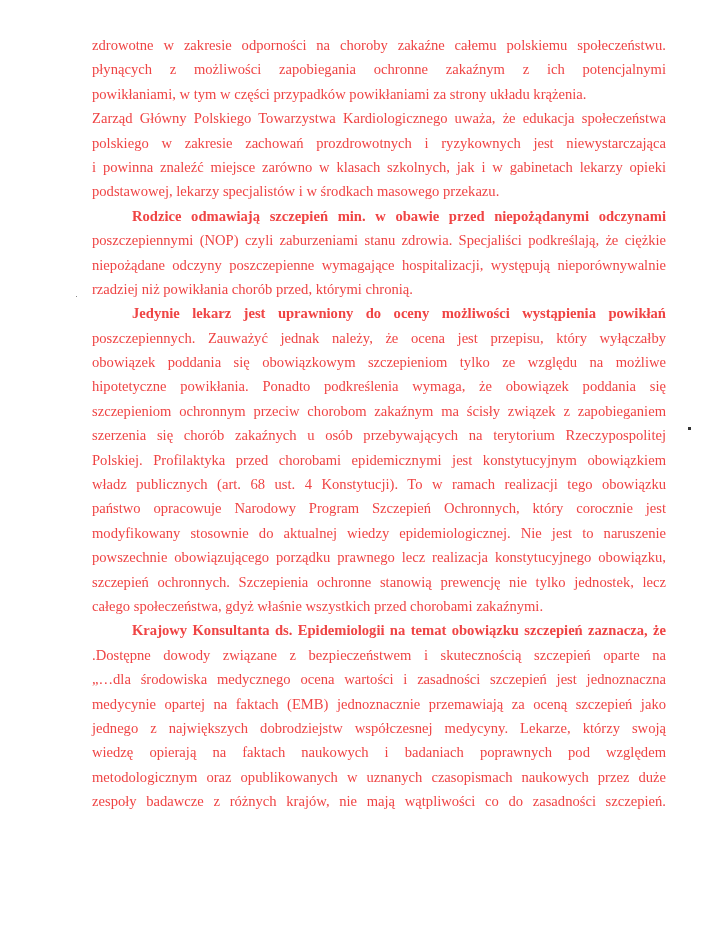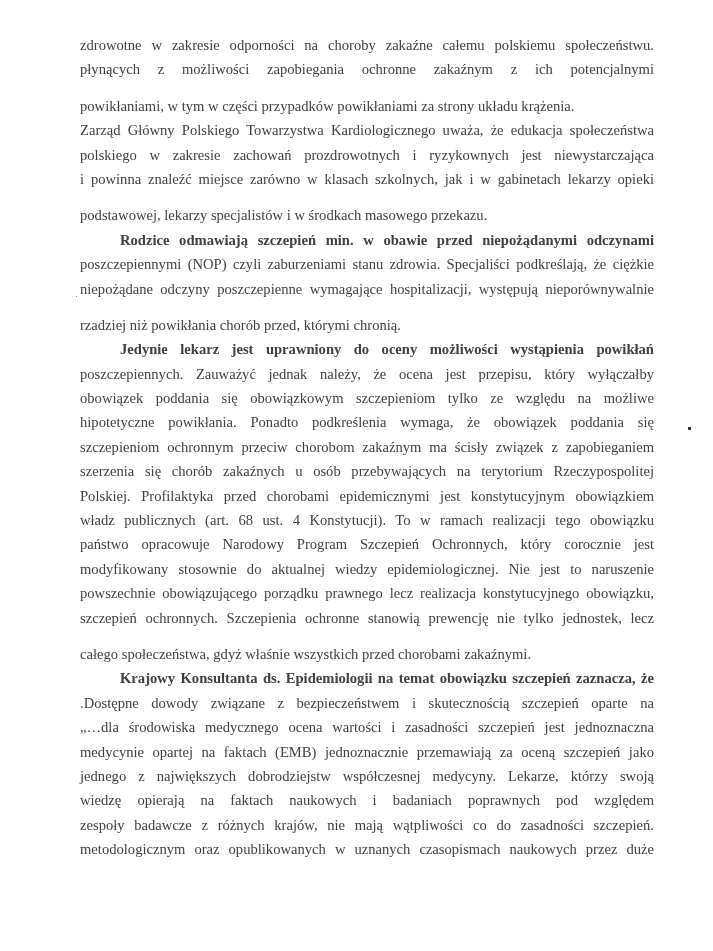--- a/index.html
+++ b/index.html
@@ -1,23 +1,23 @@
 <!DOCTYPE html>
 <html><head>
 <meta charset="utf-8">
 <style>
   html, body { margin: 0; padding: 0; background: #ffffff; }
   body { width: 713px; height: 951px; position: relative; overflow: hidden; }
   .page {
-    position: absolute; left: 80px; top: 33px; width: 574px;
+    position: absolute; left: 92px; top: 33px; width: 574px;
     font-family: "Liberation Serif", serif;
-    font-size: 14.6px; line-height: 24.4px; color: #404040;
+    font-size: 14.6px; line-height: 24.4px; color: #ef4444;
   }
   .line { display: block; white-space: nowrap; text-align: justify; text-align-last: justify; height: 24.4px; }
-  .line.last { text-align-last: left; margin-top: 12px; }
+  .line.last { text-align-last: left; }
   .indent { padding-left: 40px; font-weight: bold; }
   .speck { position: absolute; background: #333; }
 </style>
 </head>
 <body>
 
 <div class="page" id="page">
     <span class="line">zdrowotne w zakresie odporności na choroby zakaźne całemu polskiemu społeczeństwu.</span>
     <span class="line">płynących z możliwości zapobiegania ochronne zakaźnym z ich potencjalnymi</span>
     <span class="line last">powikłaniami, w tym  w części przypadków powikłaniami za strony układu krążenia.</span>
@@ -41,17 +41,17 @@
     <span class="line">modyfikowany stosownie do aktualnej wiedzy epidemiologicznej. Nie jest to naruszenie</span>
     <span class="line">powszechnie obowiązującego porządku prawnego lecz realizacja konstytucyjnego obowiązku,</span>
     <span class="line">szczepień ochronnych. Szczepienia ochronne stanowią prewencję nie tylko jednostek, lecz</span>
     <span class="line last">całego społeczeństwa, gdyż właśnie wszystkich przed chorobami zakaźnymi.</span>
     <span class="line indent">Krajowy Konsultanta ds. Epidemiologii na temat obowiązku szczepień zaznacza, że</span>
     <span class="line">.Dostępne dowody związane z bezpieczeństwem i skutecznością szczepień oparte na</span>
     <span class="line">„…dla środowiska medycznego ocena wartości i zasadności szczepień jest jednoznaczna</span>
     <span class="line">medycynie opartej na faktach (EMB) jednoznacznie przemawiają za oceną szczepień jako</span>
     <span class="line">jednego z największych dobrodziejstw współczesnej medycyny. Lekarze, którzy swoją</span>
     <span class="line">wiedzę opierają na faktach naukowych i badaniach poprawnych pod względem</span>
+    <span class="line">metodologicznym oraz opublikowanych w uznanych czasopismach naukowych przez duże</span>
     <span class="line">zespoły badawcze z różnych krajów, nie mają wątpliwości co do zasadności szczepień.</span>
-    <span class="line">metodologicznym oraz opublikowanych w uznanych czasopismach naukowych przez duże</span>
   </div>
 <div class="speck" style="left:688px;top:427px;width:3px;height:3px;"></div>
 <div class="speck" style="left:76px;top:296px;width:1px;height:1px;background:#888;"></div>
 
 </body></html>

